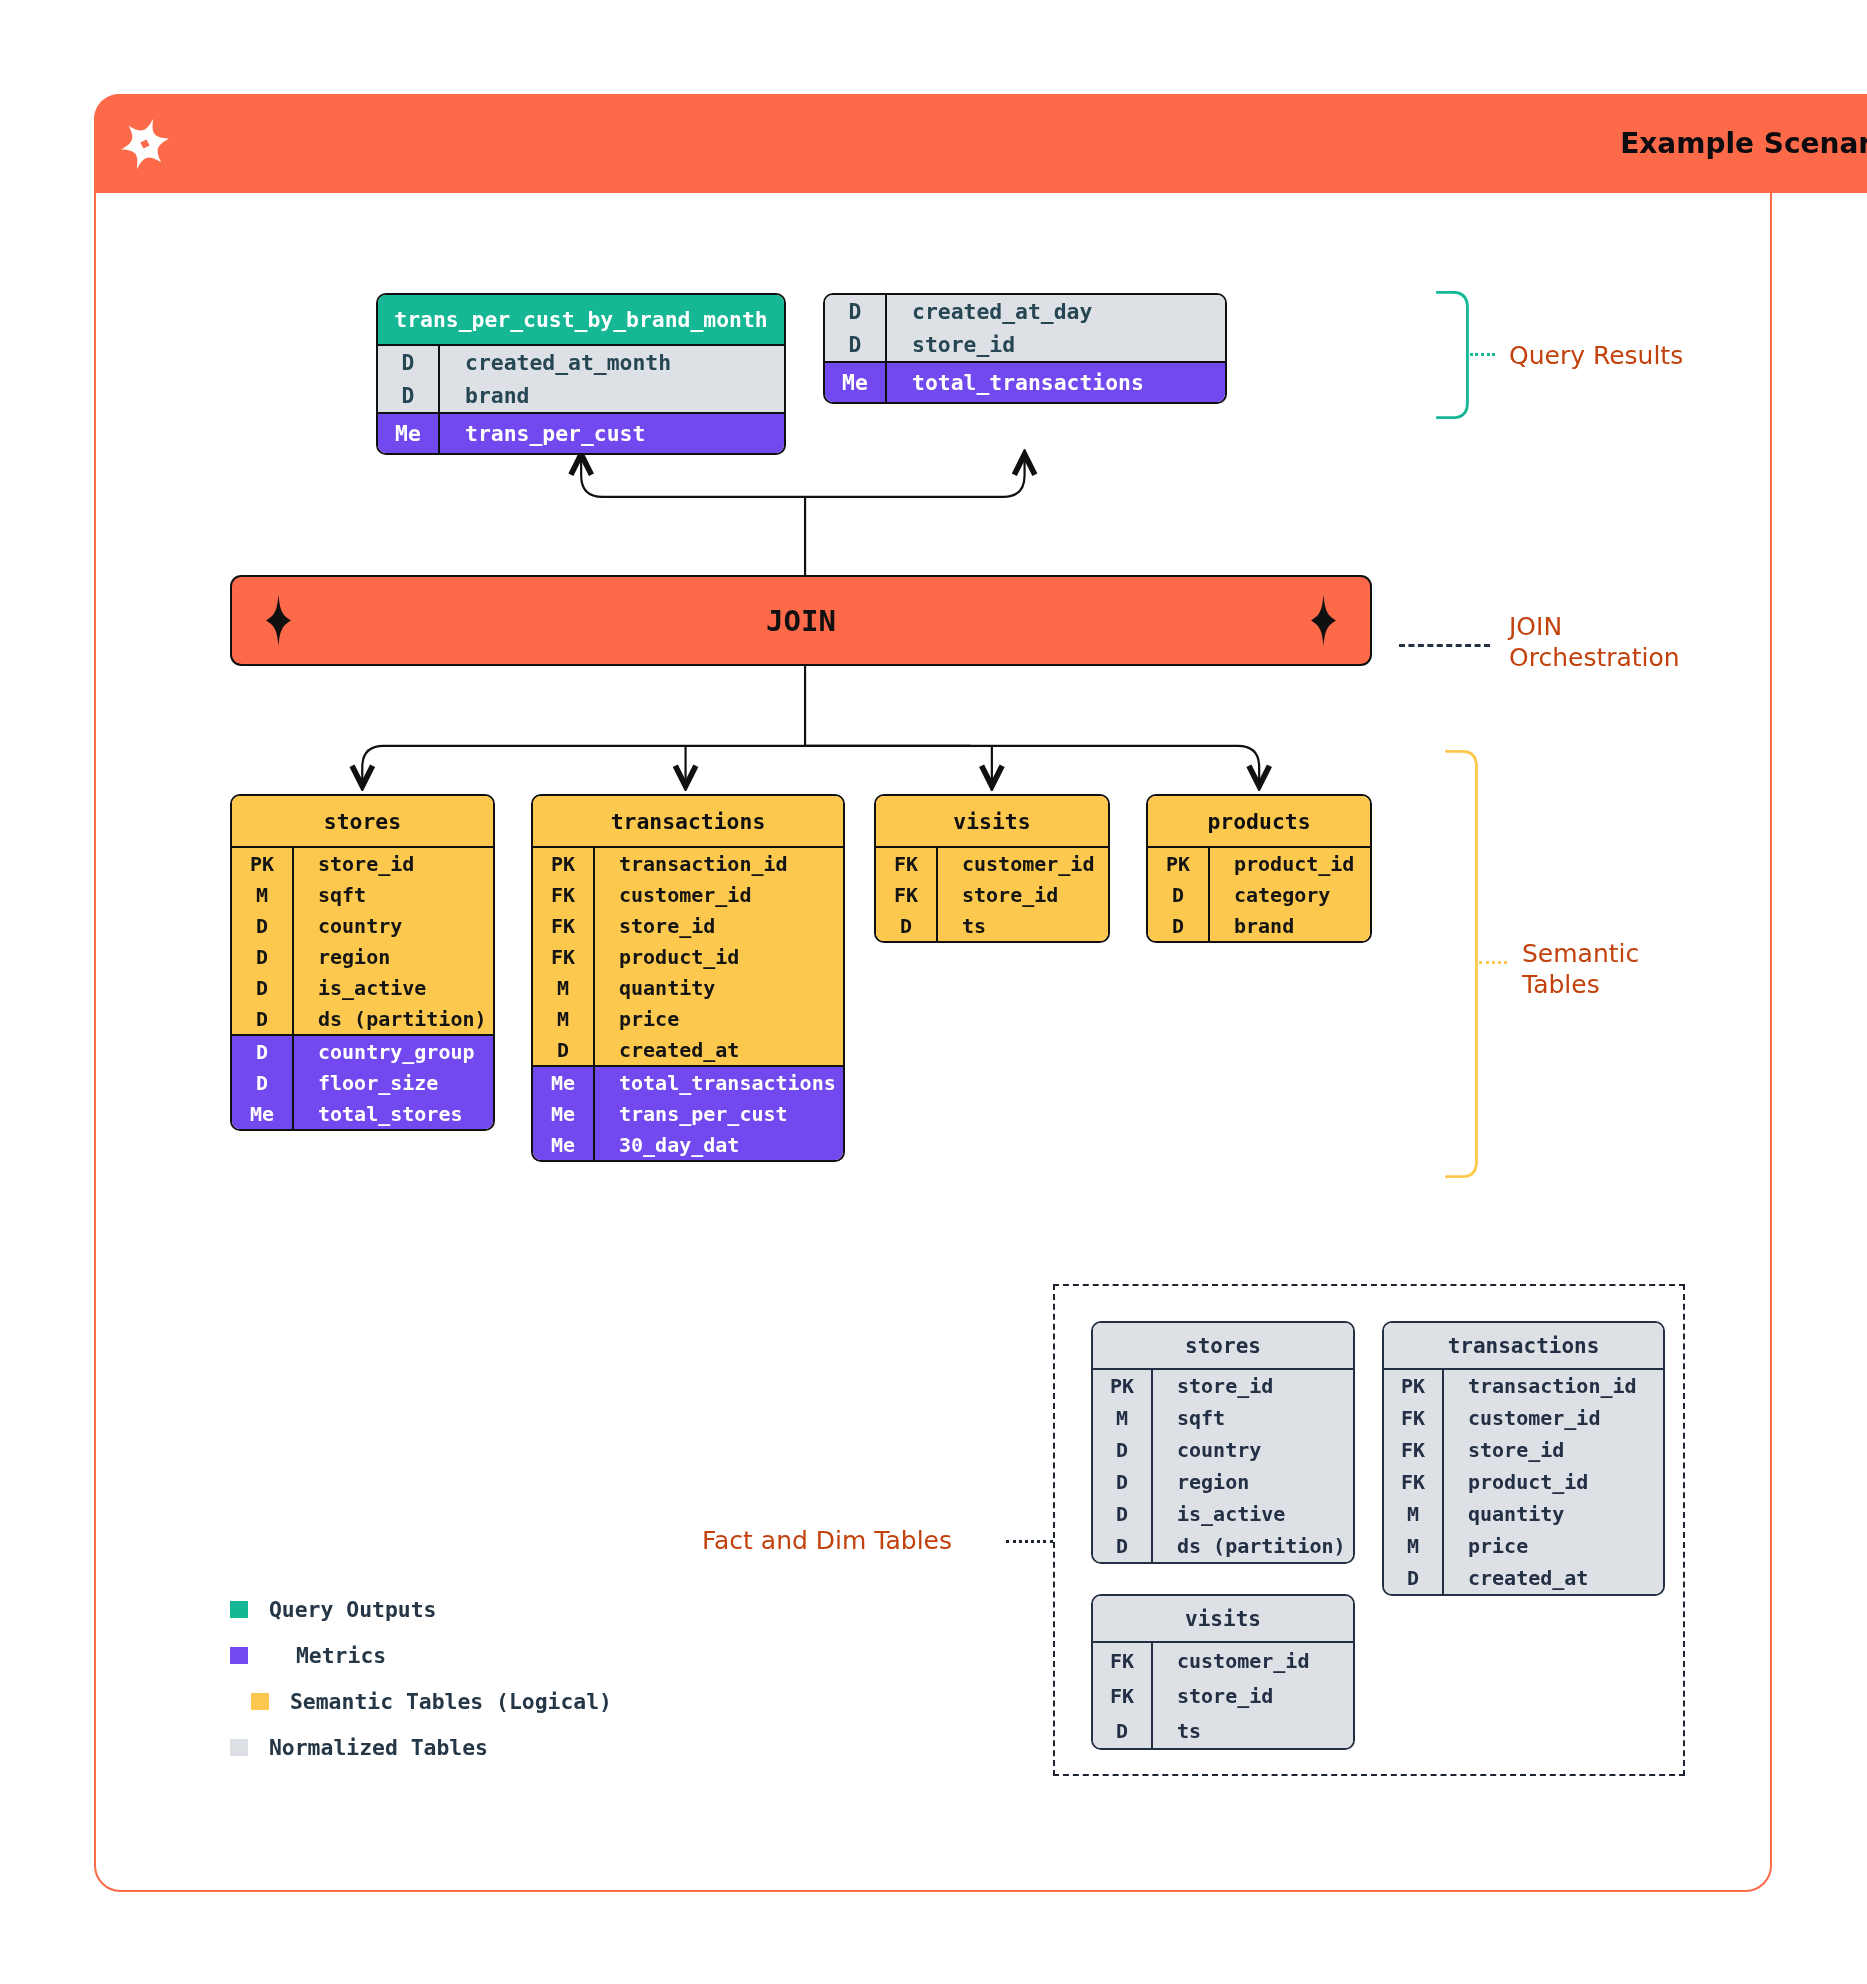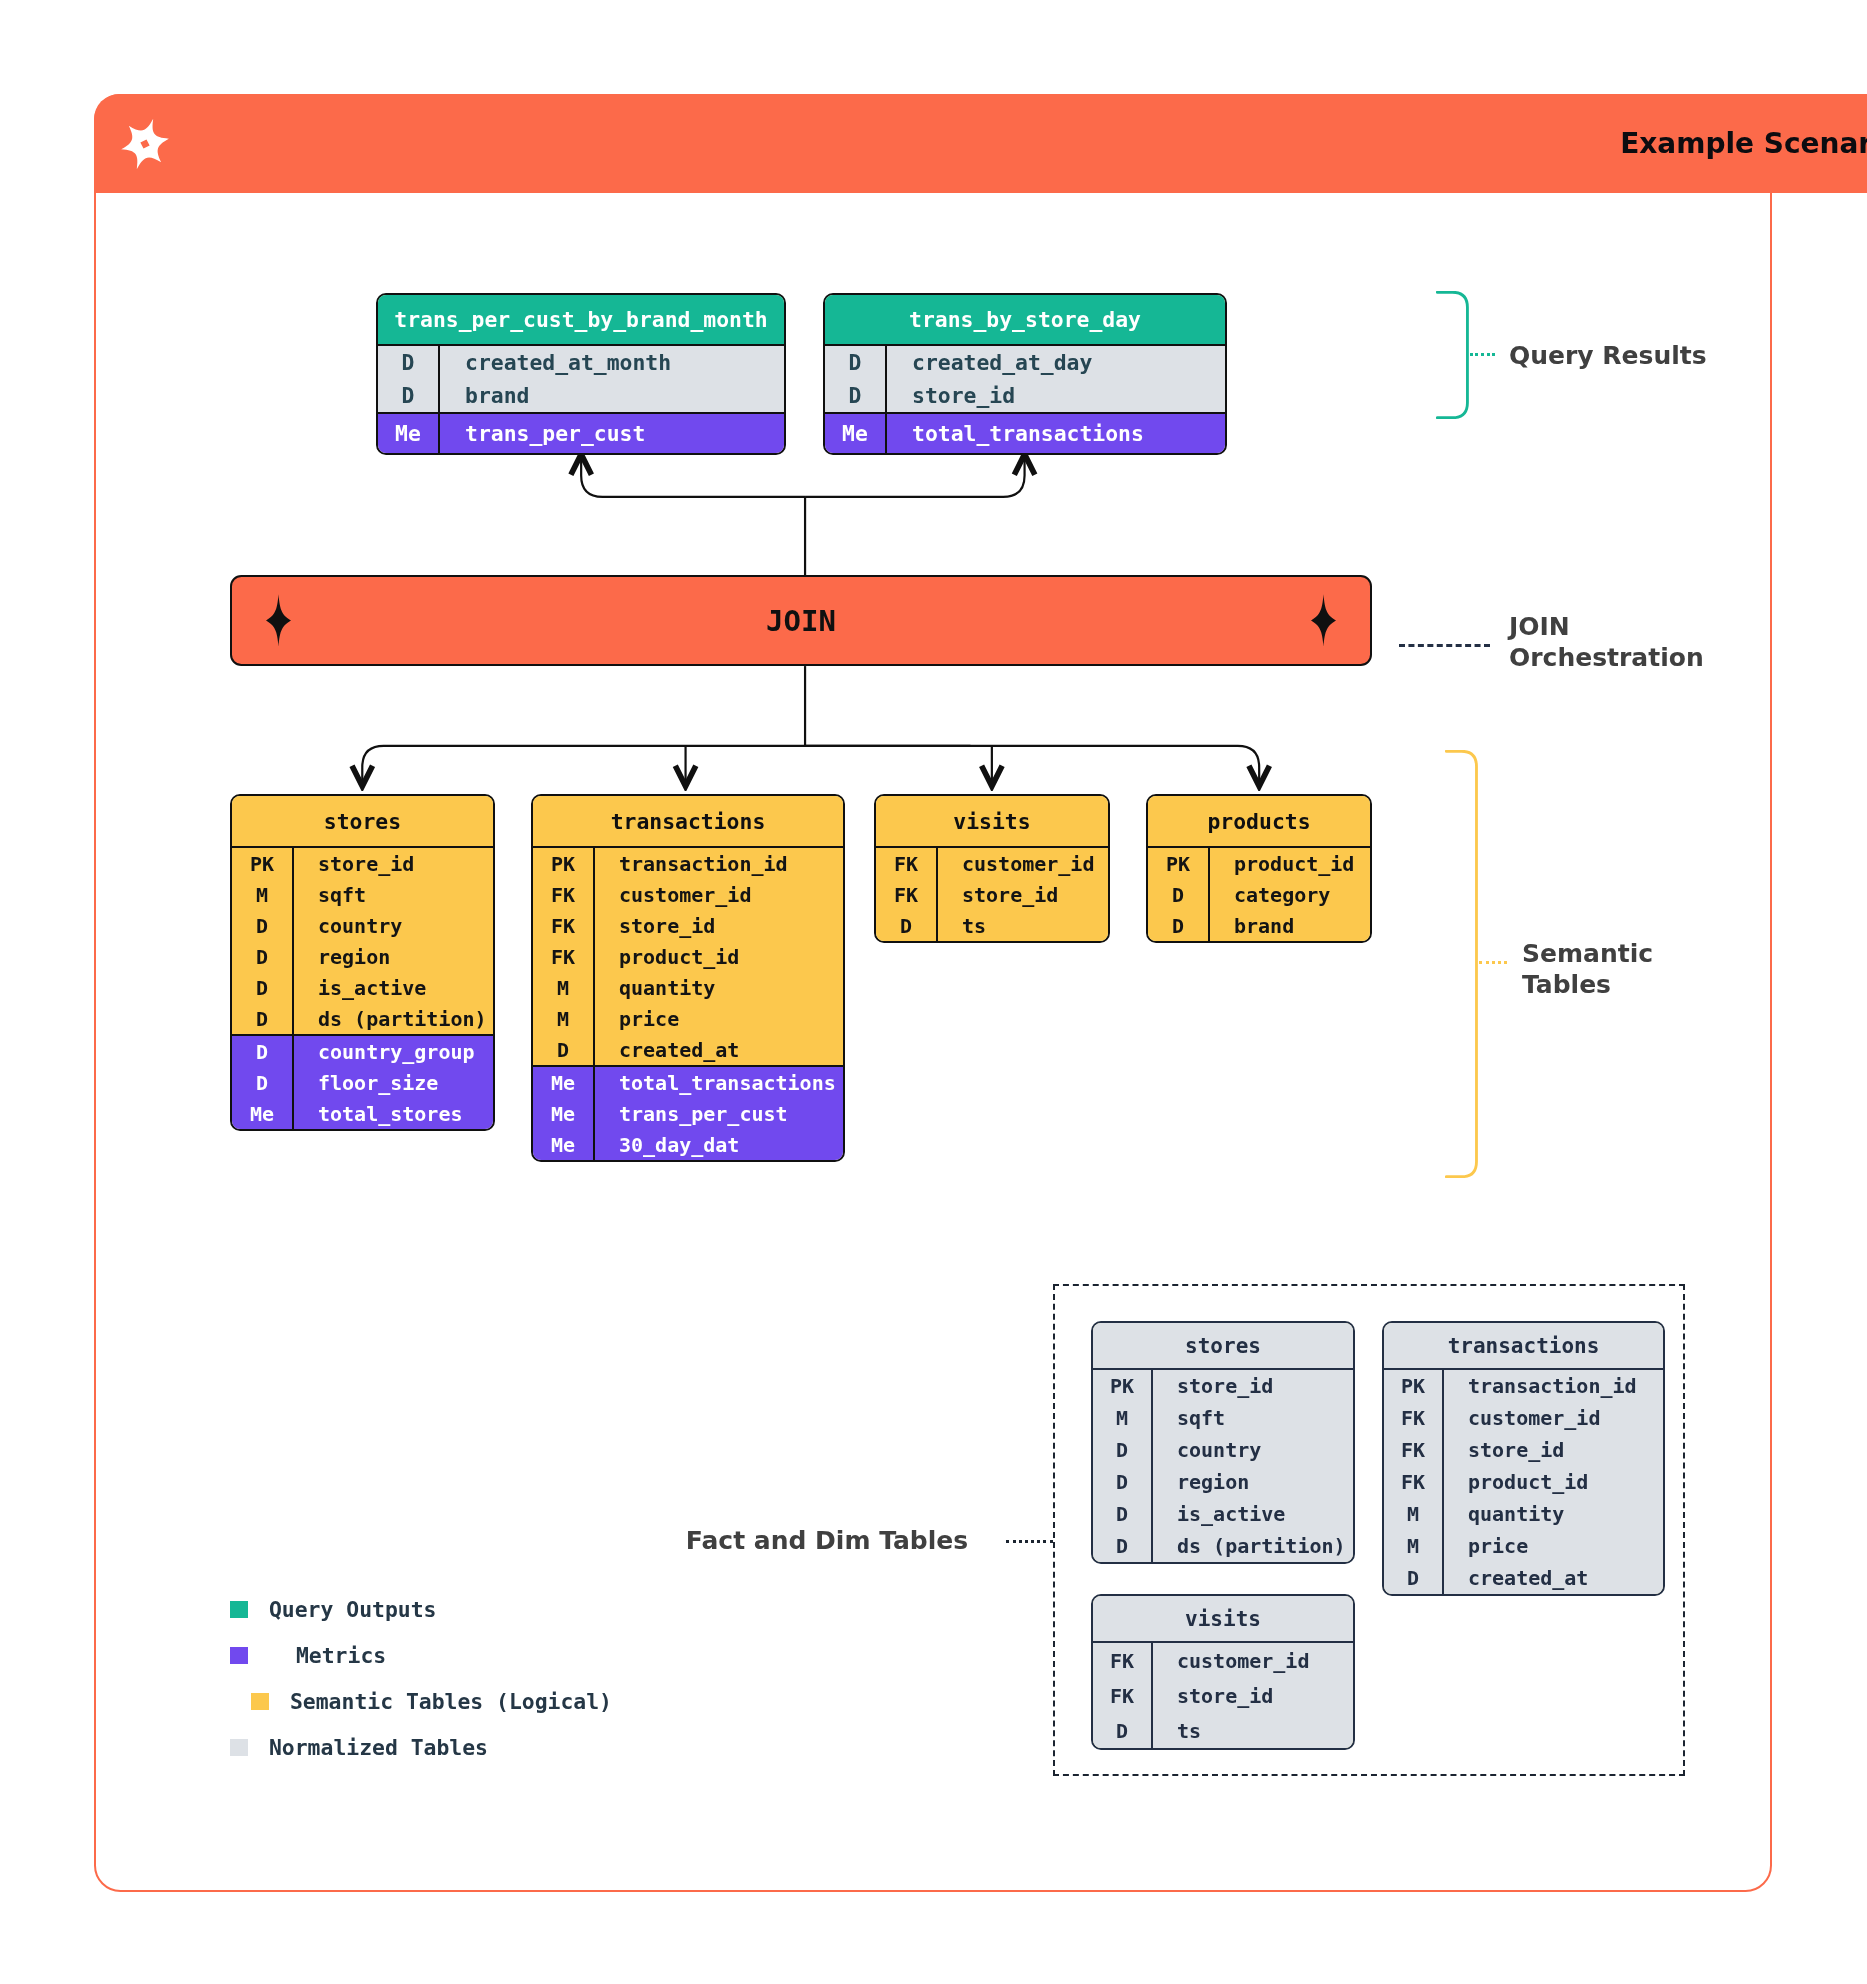--- a/index.html
+++ b/index.html
@@ -43,21 +43,21 @@
   .norm .v{padding-left:24px;}
   .norm-visits .r{height:35px;}
 
   
   .join{position:absolute;left:230px;top:575px;width:1142px;height:91px;background:#FC6A4A;
         border:2.5px solid #101010;border-radius:11.3px;box-sizing:border-box;
         display:flex;align-items:center;justify-content:space-between;padding:0 34px;}
   .join .jt{font-family:"DejaVu Sans Mono",monospace;font-weight:700;font-size:29px;color:#101010;}
 
   
-  .lbl{position:absolute;font-weight:700;color:#404040;font-size:25px;line-height:1.25;white-space:nowrap;}
+  .lbl{position:absolute;font-weight:400;color:#c2410c;font-size:25px;line-height:1.25;white-space:nowrap;}
   .dot-g{position:absolute;left:1470px;top:353px;width:25px;border-top:3.8px dotted #15B795;}
   .dot-y{position:absolute;left:1479px;top:961px;width:28px;border-top:3.8px dotted #FCC84D;}
   .dash-k{position:absolute;left:1399px;top:644px;width:91px;border-top:3.1px dashed #232F44;}
   .dot-k{position:absolute;left:1006px;top:1540px;width:47px;border-top:3.8px dotted #1b2430;}
   .dashbox{position:absolute;left:1053px;top:1284px;width:632px;height:492px;
         border:2.5px dashed #1b2430;box-sizing:border-box;}
 
   
   .leg-row{position:absolute;left:230px;height:35px;display:flex;align-items:center;}
   .sw{width:17.6px;height:17.6px;flex:0 0 17.6px;}
@@ -114,21 +114,20 @@
     </div>
     <div class="mets">
       <div class="r">
           <span class="k">Me</span>
           <span class="v">trans_per_cust</span>
         </div>
     </div>
   </div>
 
   <div class="t qr" style="left:823px;top:293px;width:404px;">
-    <div class="hd">trans_by_store_day</div>
     <div class="sec">
       <div class="r">
           <span class="k">D</span>
           <span class="v">created_at_day</span>
         </div>
       <div class="r">
           <span class="k">D</span>
           <span class="v">store_id</span>
         </div>
     </div>

